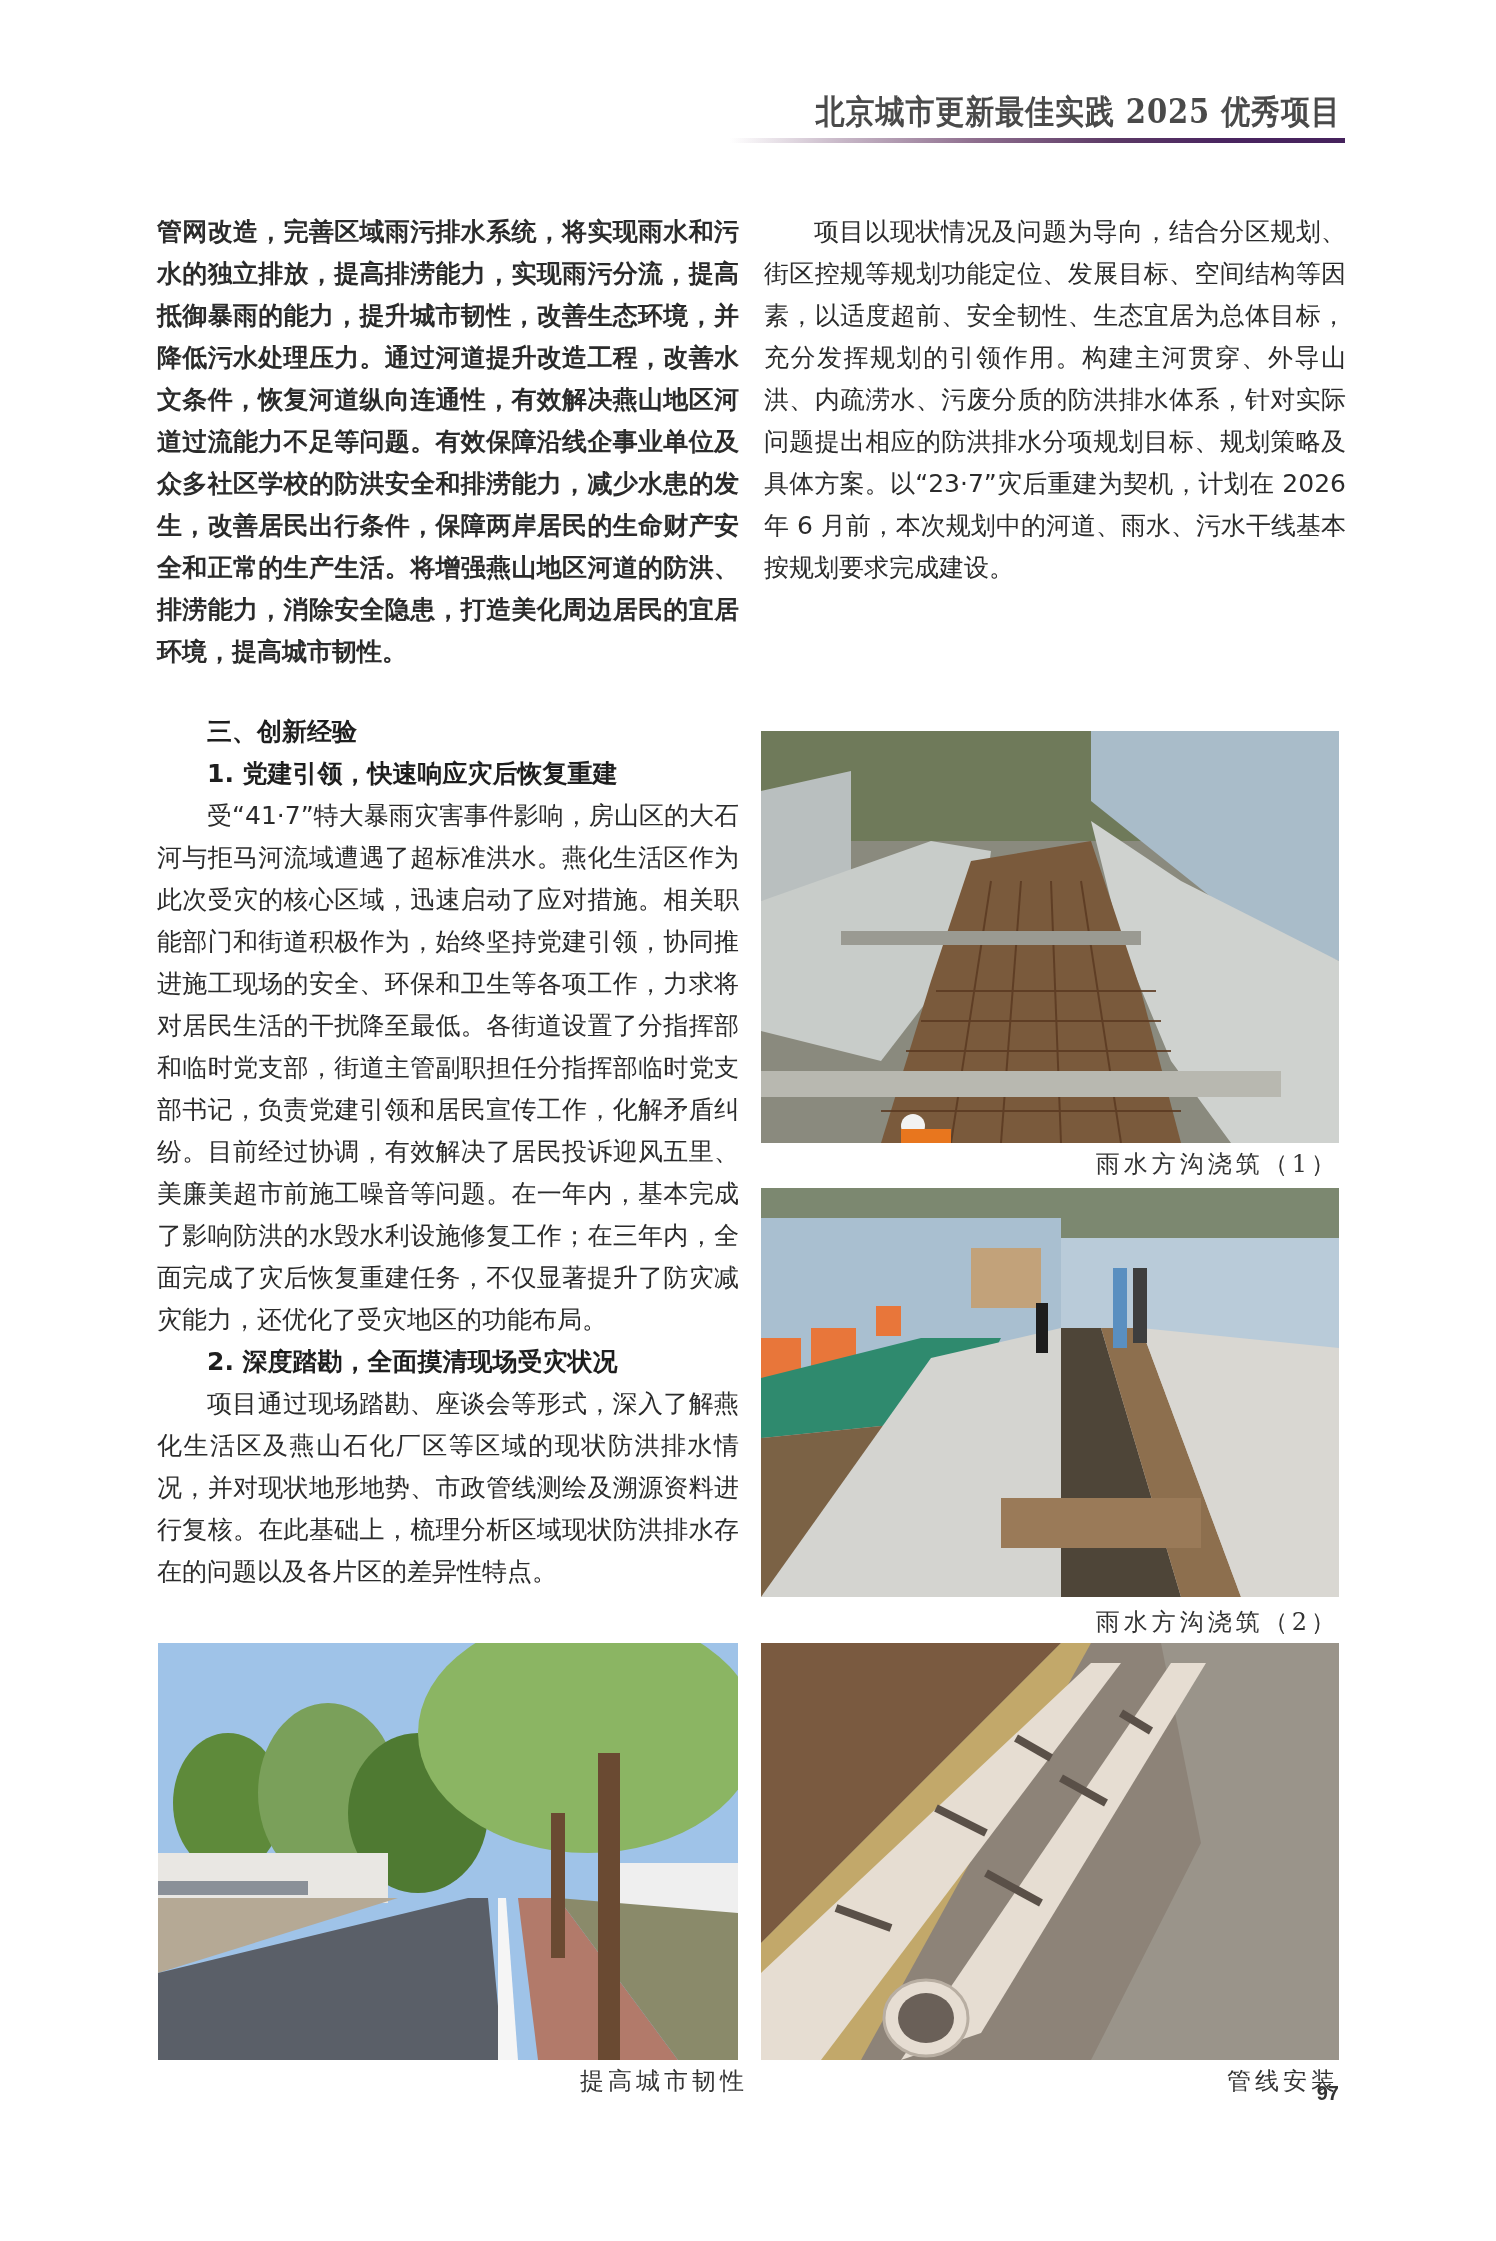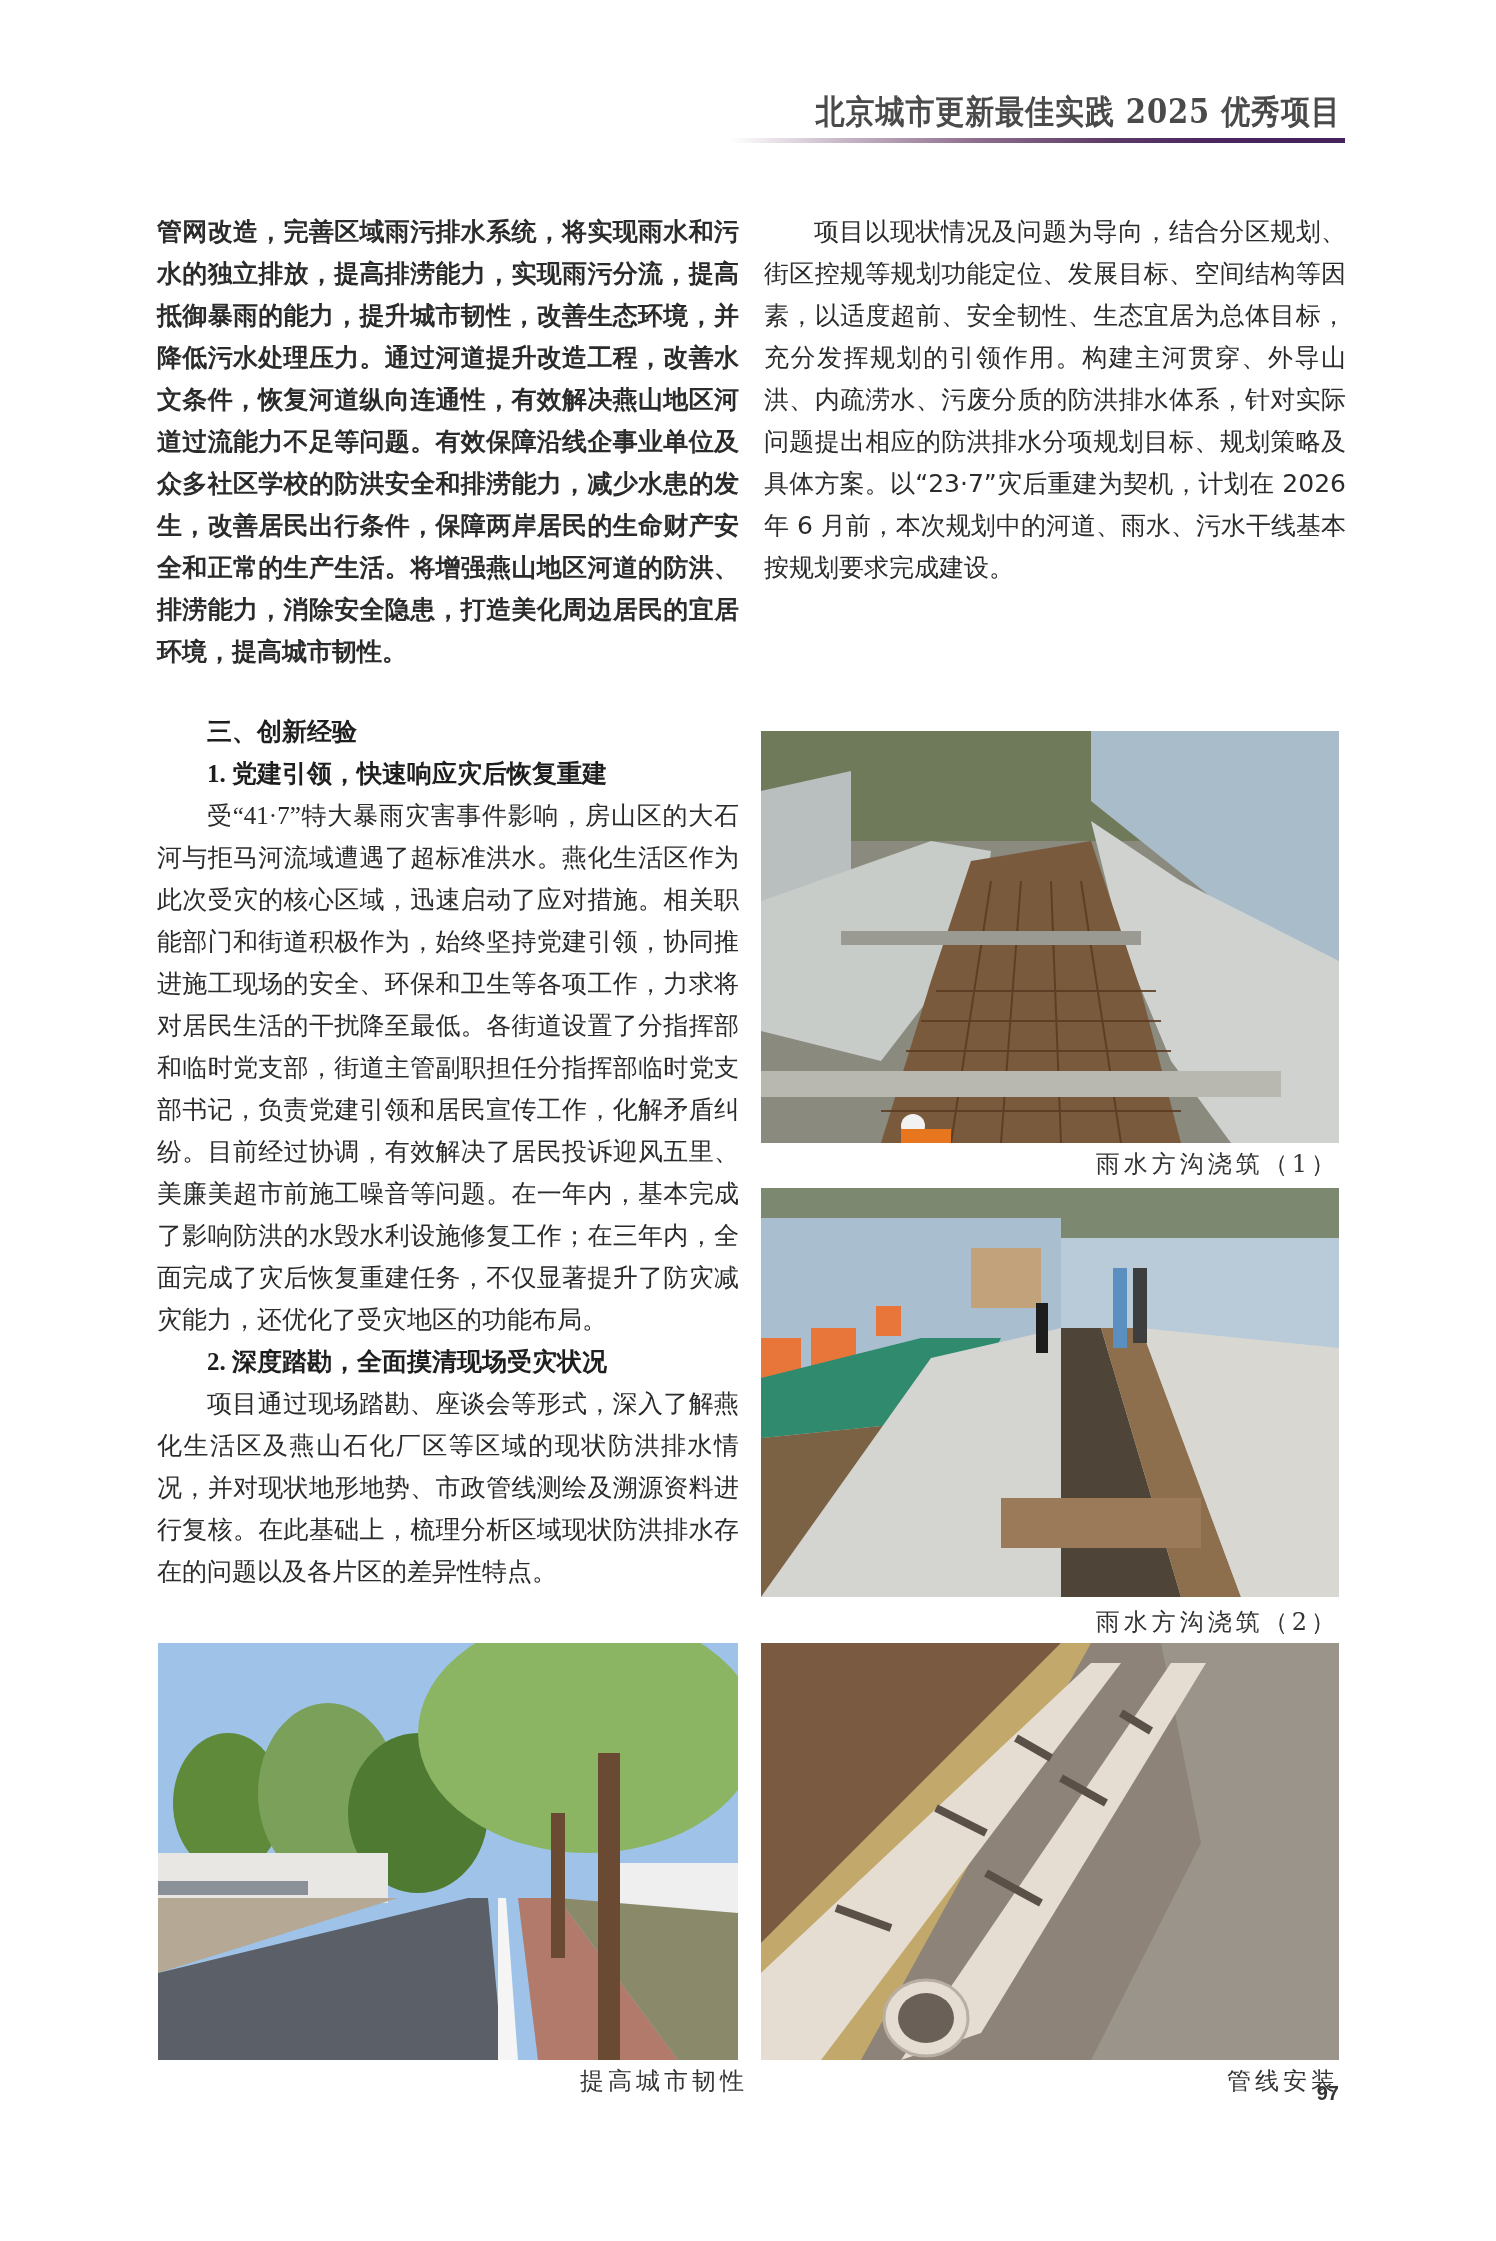--- a/index.html
+++ b/index.html
@@ -40,21 +40,21 @@
     .col {
       position: absolute;
       width: 582px;
       font-size: 25px;
       line-height: 42px;
       text-align: justify;
       text-justify: inter-character;
     }
     .col-left-top { left: 157px; top: 211px; font-weight: bold; }
     .col-right-top { left: 764px; top: 211px; }
-    .col-left-mid { left: 157px; top: 711px; font-family: Liberation Serif, serif; }
+    .col-left-mid { left: 157px; top: 711px; }
     .para {
       margin: 0;
       text-indent: 2em;
     }
     .para.noindent { text-indent: 0; }
     .h-section, .h-sub {
       margin: 0;
       font-weight: bold;
       text-indent: 2em;
       color: #1e1e1e;

